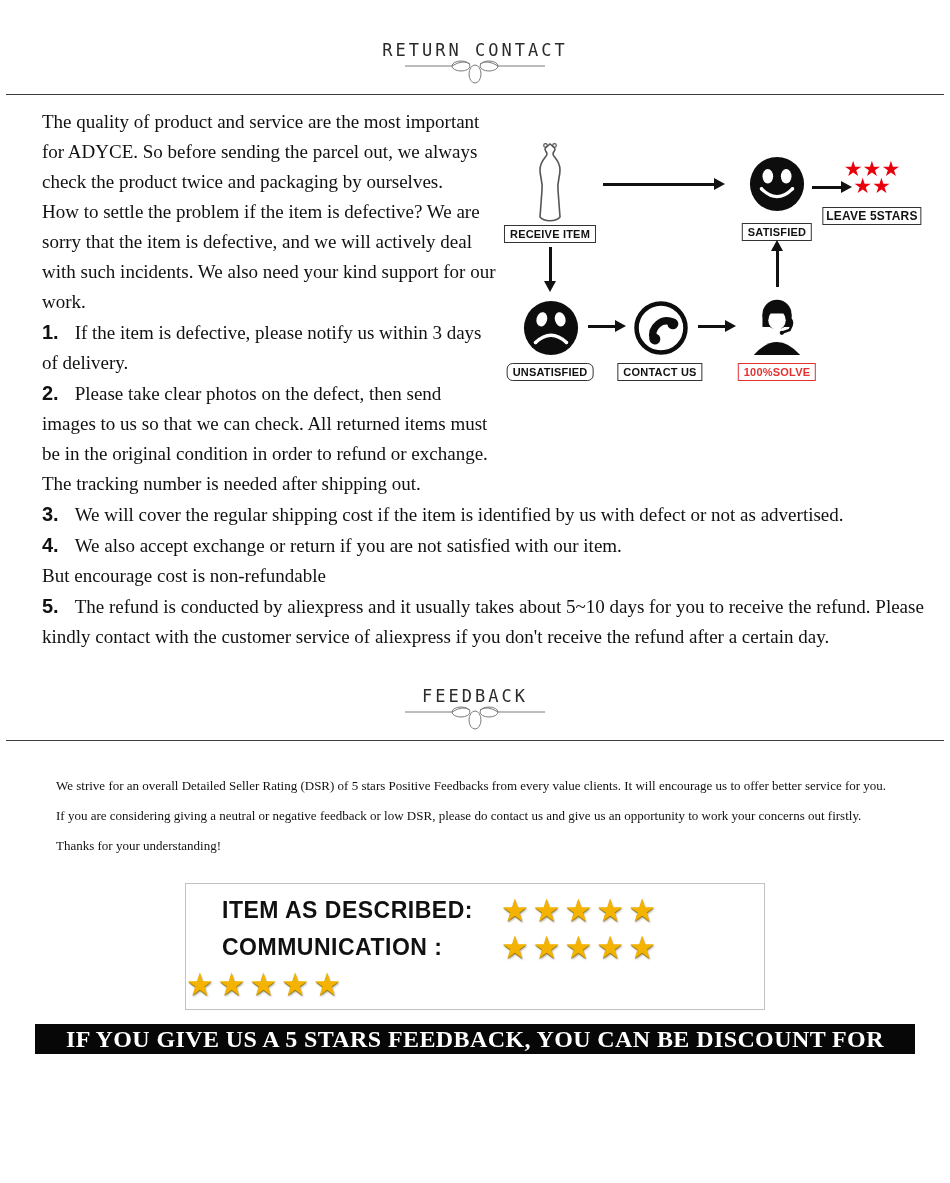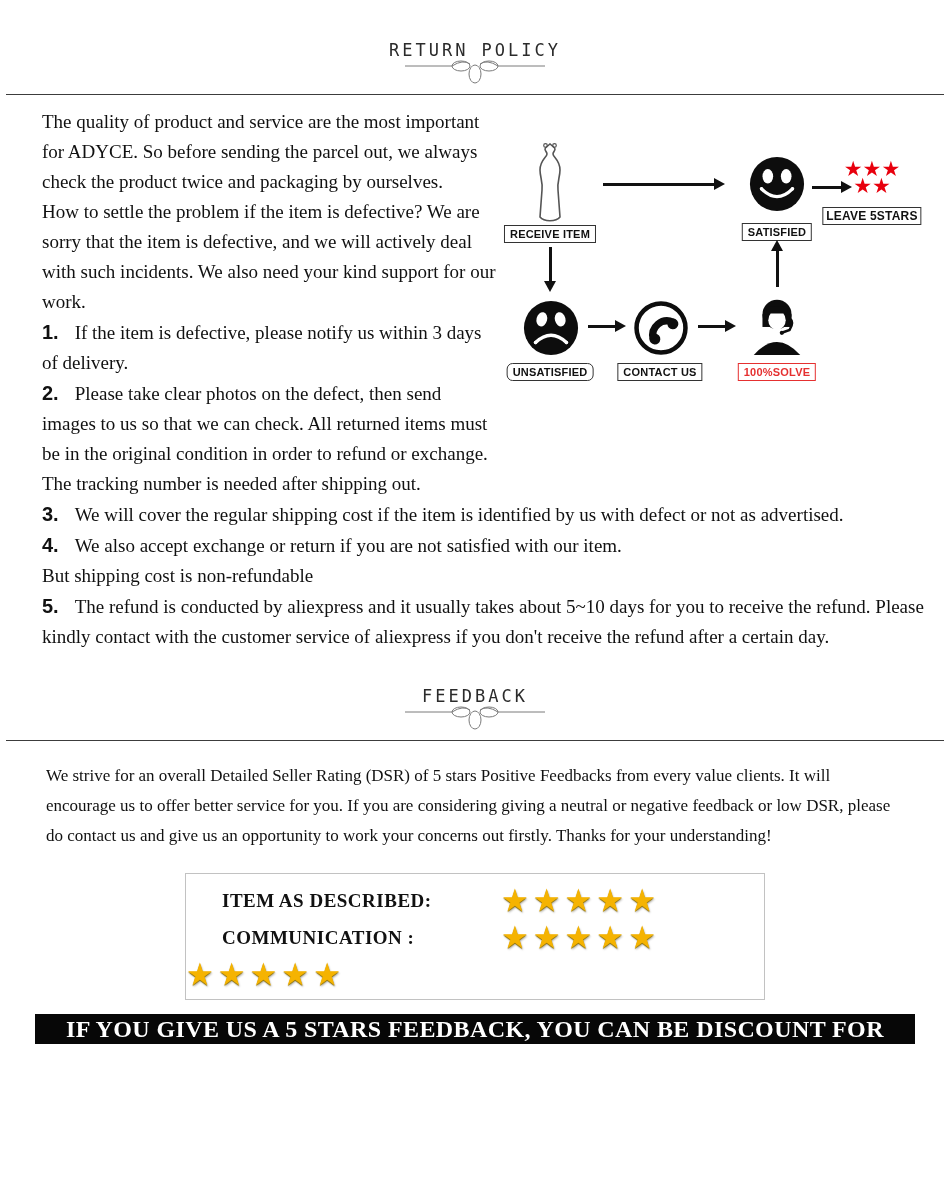--- a/index.html
+++ b/index.html
@@ -70,50 +70,50 @@
   .red-stars {
     position: absolute; text-align: center; color: #e8000d;
     line-height: 17px; font-size: 21px; letter-spacing: 0px;
     font-family: "DejaVu Sans", sans-serif;
   }
   .red-stars .row2 { font-size: 21px; letter-spacing: 0px; }
   .clear { clear: both; }
   
   .fb-paragraph {
     padding: 16px 45px 0 42px;
-    font-size: 17px; line-height: 30px; margin: 4px;
+    font-size: 13px; line-height: 30px; margin: 14px;
   }
   .ratings-box {
     width: 580px; margin: 22px auto 0 auto;
     border: 1px solid #c2c2c2; padding: 8px 0 6px 0;
   }
   .rating-row { display: flex; align-items: center; height: 37px; }
   .rating-label {
     width: 315px; padding-left: 36px;
-    font-size: 19px; font-weight: bold; letter-spacing: 0.5px;
-    font-family: Liberation Serif, serif;
+    font-size: 23px; font-weight: bold; letter-spacing: 0.5px;
+    font-family: Liberation Sans, sans-serif;
   }
   .rating-stars {
     font-family: "DejaVu Sans", sans-serif;
     font-size: 31px; letter-spacing: 4px; color: #f5b301;
     text-shadow: 0 1px 1px #8a6d00, 1px 2px 2px rgba(0,0,0,0.25);
     line-height: 1;
   }
   .banner {
     margin: 14px 35px 0 35px; background: #070707; color: #ffffff;
     text-align: center; font-weight: bold; font-size: 24px;
     letter-spacing: 0.4px; line-height: 30px; height: 30px;
     font-family: "Liberation Serif", "DejaVu Serif", serif;
   }
 </style>
 </head>
 <body>
 
 <div class="sec-header first">
-  <span class="sec-title">RETURN POLICY</span>
+  <span class="sec-title">RETURN CONTACT</span>
   <svg class="flourish" width="140" height="26" viewBox="0 0 140 26">
     <line x1="0" y1="8" x2="47" y2="8" stroke="#7a7a7a" stroke-width="1"></line>
     <line x1="93" y1="8" x2="140" y2="8" stroke="#7a7a7a" stroke-width="1"></line>
     <ellipse cx="56" cy="8" rx="9" ry="5" fill="none" stroke="#7a7a7a" stroke-width="1"></ellipse>
     <ellipse cx="84" cy="8" rx="9" ry="5" fill="none" stroke="#7a7a7a" stroke-width="1"></ellipse>
     <ellipse cx="70" cy="16" rx="6" ry="9" fill="none" stroke="#7a7a7a" stroke-width="1"></ellipse>
     <path d="M47 8 q11 -7 18 -2 M93 8 q-11 -7 -18 -2" fill="none" stroke="#7a7a7a" stroke-width="1"></path>
   </svg>
 </div>
 <hr class="rule">
@@ -188,21 +188,21 @@
 
     <div class="arrow-v up" style="left:268px; top:136px; height:38px;"></div>
   </div>
 
   <p>The quality of product and service are the most important for ADYCE. So before sending the parcel out, we always check the product twice and packaging by ourselves.</p>
   <p>How to settle the problem if the item is defective? We are sorry that the item is defective, and we will actively deal with such incidents. We also need your kind support for our work.</p>
 
   <p class="item"><span class="num">1.</span><span>If the item is defective, please notify us within 3 days of delivery.</span><span class="t2"></span></p>
   <p class="item"><span class="num">2.</span><span>Please take clear photos on the defect, then send images to us so that we can check. All returned items must be in the original condition in order to refund or exchange. The tracking number is needed after shipping out.</span><span class="t2"></span></p>
   <p class="item"><span class="num">3.</span><span>We will cover the regular shipping cost if the item is identified by us with defect or not as advertised.</span><span class="t2"></span></p>
-  <p class="item"><span class="num">4.</span><span>We also accept exchange or return if you are not satisfied with our item.</span><span class="t2">But shipping cost is non-refundable</span></p>
+  <p class="item"><span class="num">4.</span><span>We also accept exchange or return if you are not satisfied with our item.</span><span class="t2">But encourage cost is non-refundable</span></p>
   <p class="item"><span class="num">5.</span><span>The refund is conducted by aliexpress and it usually takes about 5~10 days for you to receive the refund. Please kindly contact with the customer service of aliexpress if you don't receive the refund after a certain day.</span><span class="t2"></span></p>
 
   <div class="clear"></div>
 </div>
 
 <div class="sec-header second">
   <span class="sec-title">FEEDBACK</span>
   <svg class="flourish" width="140" height="26" viewBox="0 0 140 26">
     <line x1="0" y1="8" x2="47" y2="8" stroke="#7a7a7a" stroke-width="1"></line>
     <line x1="93" y1="8" x2="140" y2="8" stroke="#7a7a7a" stroke-width="1"></line>

